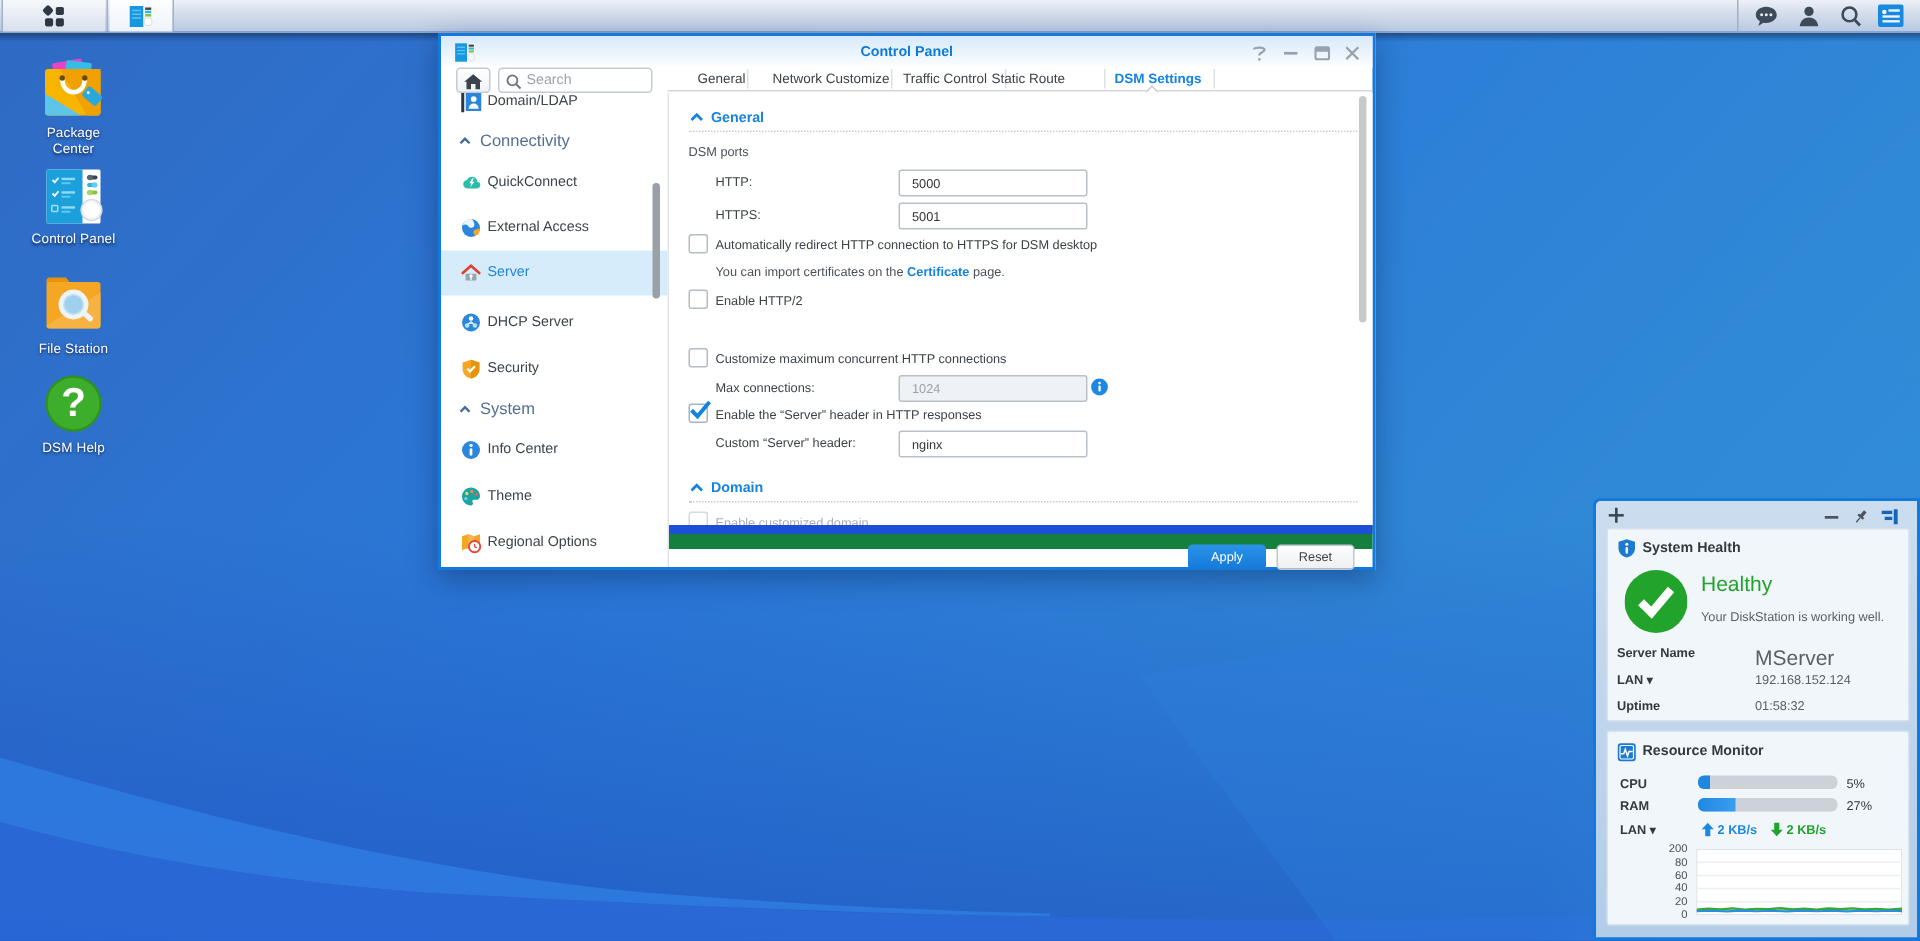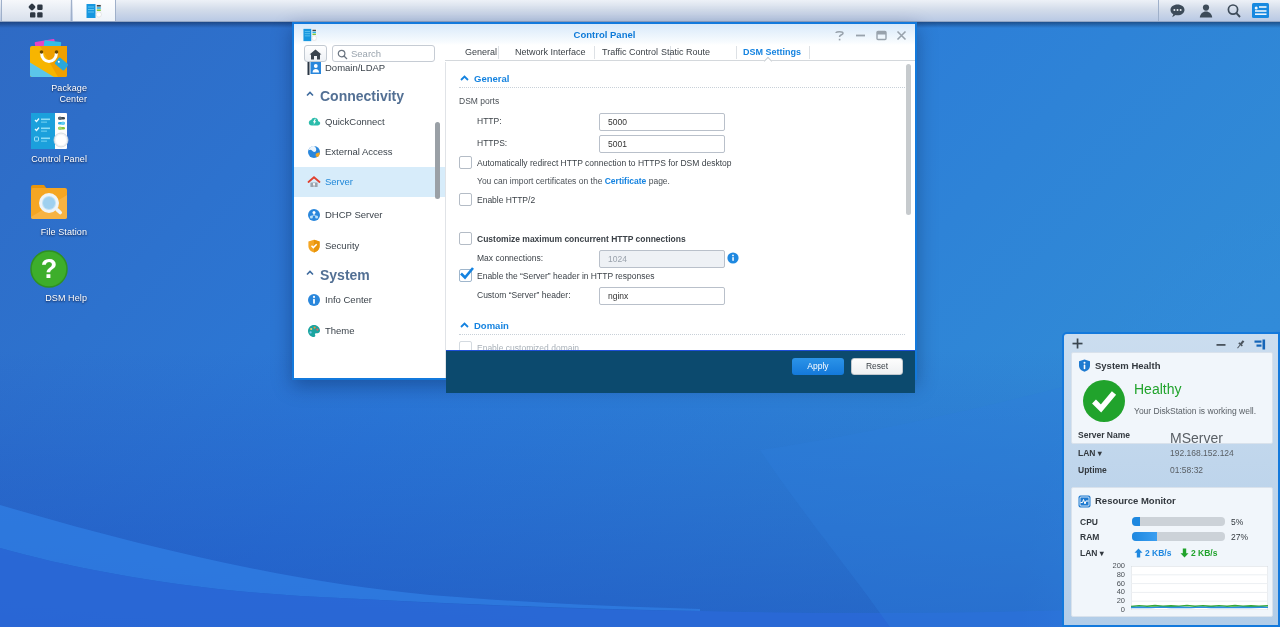--- a/index.html
+++ b/index.html
@@ -8,21 +8,21 @@
 .abs { position:absolute; }
 #desktop { left:0; top:0; width:1280px; height:627px; }
 #taskbar { left:0; top:0; width:1280px; height:22px;
   background:linear-gradient(#edf1f7 0%, #d3dcea 45%, #b9c9e4 100%);
   border-bottom:1px solid #93a6c4; z-index:50; }
 .tbtn { position:absolute; top:0; height:21px; }
 .tdiv { position:absolute; top:0; width:1px; height:21px; background:#9fb0ca; }
 #tb-apps { left:2px; width:68px; background:linear-gradient(#f6f8fb,#d8e0ec); }
 #tb-cp   { left:73px; width:42px; background:linear-gradient(#fdfeff,#eef3f9); }
 .tico { position:absolute; }
-#deskicons .dicon { position:absolute; width:76px; text-align:right; }
+#deskicons .dicon { position:absolute; width:76px; text-align:center; }
 #deskicons .dlabel { color:#fff; font-size:9px; line-height:11px; margin-top:4px;
   text-shadow:0 1px 2px rgba(0,0,30,.75); letter-spacing:.1px;}
 
 #win { left:292px; top:22px; width:625px; height:358px; background:#fff;
   border:2px solid #1379dc; box-shadow:0 6px 18px rgba(0,20,60,.35); z-index:60; }
 #titlebar { left:0; top:0; width:621px; height:21px;
   background:linear-gradient(#d8e9fa, #f7fbfe 85%, #ffffff); }
 #titlebar .wtitle { position:absolute; left:0; width:100%; top:5px; text-align:center;
   color:#0e7ad8; font-size:9.5px; font-weight:bold; }
 .wbtn { position:absolute; top:5px; color:#8a949e; font-size:12px; }
@@ -34,30 +34,30 @@
   font-size:9.5px; line-height:15px; padding-left:18px; }
 #tabs { position:absolute; left:151px; top:0px; width:470px; height:16px;
   border-bottom:1px solid #d4d8dc; }
 .tab { position:absolute; top:0; height:16px; font-size:9px; color:#3c4248; line-height:15px; white-space:nowrap; }
 .tabdiv { position:absolute; top:1px; width:1px; height:13px; background:#dde1e5; }
 #sidebar { position:absolute; left:0; top:38px; width:151px; height:316px; background:#fff; overflow:hidden; }
 #sideborder { position:absolute; left:151px; top:38px; width:1px; height:316px; background:#e0e3e7; }
 .srow { position:absolute; left:0; width:151px; height:30px; }
 .srow .sico { position:absolute; left:13px; top:8px; width:14px; height:14px; }
 .srow .stxt { position:absolute; left:31px; top:9px; font-size:9.5px; line-height:12px; color:#3c444c; }
-.shead { position:absolute; left:13px; font-size:14px; font-weight:bold; color:#537094; }
+.shead { position:absolute; left:13px; font-size:11px; font-weight:normal; color:#537094; }
 #content { position:absolute; left:152px; top:38px; width:469px; height:288px; background:#fff; overflow:hidden; }
 .chk { position:absolute; width:13px; height:13px; border:1px solid #b4bcc6; border-radius:2px; background:#fff; }
 .clabel { position:absolute; font-size:8.5px; line-height:12px; color:#3c4248; white-space:nowrap; }
 .cnote { position:absolute; font-size:8.5px; line-height:12px; color:#4a5056; white-space:nowrap; }
 .inp { position:absolute; width:126px; height:18px; border:1px solid #b9c0ca; border-radius:2px;
   background:#fff; font-size:8.5px; color:#333; line-height:16px; padding-left:8px; }
 .sechead { position:absolute; font-size:9.5px; line-height:13px; font-weight:bold; color:#1583e0; }
-#btnbar { position:absolute; left:152px; top:326px; width:469px; height:43px; background:#0c4a6e;
-  border-top:1px solid #1d4ed8; }
+#btnbar { position:absolute; left:152px; top:326px; width:469px; height:16px; background:#15803d;
+  border-top:6px solid #1d4ed8; }
 .btn { position:absolute; top:7px; height:17px; border-radius:3px; font-size:8.5px;
   text-align:center; line-height:17px; }
 
 #widgets { left:1062px; top:332px; width:218px; height:295px;
   border:2px solid #1379dc; border-radius:5px 0 0 0;
   background:linear-gradient(#cbddef,#b2cde8); z-index:55; }
 .wcard { position:absolute; left:7px; width:202px; background:#f1f6fb;
   border:1px solid #d9e2ec; border-radius:2px; }
 .whdr { position:absolute; left:9px; font-size:9.5px; font-weight:bold; color:#33393f; }
 </style>
@@ -241,21 +241,21 @@
     </div>
     <div id="searchbox">Search
       <svg style="position:absolute;left:4px;top:3px;" width="11" height="11" viewBox="0 0 11 11">
         <circle cx="4.6" cy="4.6" r="3.3" fill="none" stroke="#6a7480" stroke-width="1.2"></circle>
         <line x1="7" y1="7" x2="10" y2="10" stroke="#6a7480" stroke-width="1.3"></line>
       </svg>
     </div>
     <div id="tabs">
       <div class="tab" style="left:20px;">General</div>
       <div class="tabdiv" style="left:53px;"></div>
-      <div class="tab" style="left:70px;">Network Interface</div>
+      <div class="tab" style="left:70px;">Network Customize</div>
       <div class="tabdiv" style="left:149px;"></div>
       <div class="tab" style="left:157px;">Traffic Control</div>
       <div class="tabdiv" style="left:225px;"></div>
       <div class="tab" style="left:216px;">Static Route</div>
       <div class="tabdiv" style="left:291px;"></div>
       <div class="tab" style="left:298px;color:#1583e0;font-weight:bold;">DSM Settings</div>
       <div class="tabdiv" style="left:364px;"></div>
       <div style="position:absolute;left:320px;top:12.5px;width:6px;height:6px;background:#fff;border-left:1px solid #c8cdd2;border-top:1px solid #c8cdd2;transform:rotate(45deg);"></div>
     </div>
   </div>
@@ -329,20 +329,29 @@
     </div>
     <div class="srow" style="top:254px;">
       <svg class="sico" viewBox="0 0 14 14">
           <path d="M7,1 C10.3,1 13,3.5 13,6.6 C13,8.4 11.8,9.2 10.4,9.2 L8.9,9.2 C8,9.2 7.6,10 8.1,10.8 C8.6,11.6 8.2,13 7,13 C3.7,13 1,10.3 1,7 C1,3.7 3.7,1 7,1 Z" fill="#1ba5a0"></path>
           <circle cx="4.2" cy="5" r="1.1" fill="#f5d06c"></circle>
           <circle cx="7.6" cy="3.6" r="1.1" fill="#f08c3c"></circle>
           <circle cx="10.4" cy="5.6" r="1.1" fill="#e85c5c"></circle>
           <circle cx="3.6" cy="8.4" r="1.1" fill="#7ec8f0"></circle>
         </svg>
       <div class="stxt">Theme</div>
+    </div>
+    <div class="srow" style="top:285px;">
+      <svg class="sico" viewBox="0 0 14 14">
+          <path d="M1,2.5 L5,1.2 L9,2.5 L13,1.2 L13,10.5 L9,11.8 L5,10.5 L1,11.8 Z" fill="#f5a623"></path>
+          <path d="M5,1.2 L9,2.5 L9,11.8 L5,10.5 Z" fill="#f7b64a"></path>
+          <circle cx="9.4" cy="9.4" r="3.8" fill="#fff" stroke="#e8493c" stroke-width="1.3"></circle>
+          <path d="M9.4,7.6 L9.4,9.4 L10.8,10.2" stroke="#e8493c" stroke-width="0.9" fill="none"></path>
+        </svg>
+      <div class="stxt">Regional Options</div>
     </div>
     <div style="position:absolute;left:141px;top:60px;width:5px;height:77px;background:#9aa0a6;border-radius:3px;"></div>
   </div>
   <div id="sideborder" class="abs"></div>
   <div id="content" class="abs">
     <svg style="position:absolute;left:14px;top:13px;" width="9" height="6" viewBox="0 0 9 6">
         <polyline points="1,5 4.5,1.5 8,5" fill="none" stroke="#1583e0" stroke-width="1.8"></polyline>
       </svg>
     <div class="sechead" style="left:28px;top:10px;">General</div>
     <div style="position:absolute;left:13px;top:25px;width:446px;border-top:1px dotted #c8d0d8;"></div>
@@ -350,21 +359,21 @@
     <div class="clabel" style="left:31px;top:53px;">HTTP:</div>
     <div class="inp" style="left:153px;top:51px;">5000</div>
     <div class="clabel" style="left:31px;top:75px;">HTTPS:</div>
     <div class="inp" style="left:153px;top:73px;">5001</div>
     <div class="chk" style="left:13px;top:94px;"></div>
     <div class="clabel" style="left:31px;top:95px;">Automatically redirect HTTP connection to HTTPS for DSM desktop</div>
     <div class="cnote" style="left:31px;top:113px;">You can import certificates on the <b style="color:#1583e0;">Certificate</b> page.</div>
     <div class="chk" style="left:13px;top:131px;"></div>
     <div class="clabel" style="left:31px;top:132px;">Enable HTTP/2</div>
     <div class="chk" style="left:13px;top:170px;"></div>
-    <div class="clabel" style="left:31px;top:171px;font-weight:bold;">Customize maximum concurrent HTTP connections</div>
+    <div class="clabel" style="left:31px;top:171px;">Customize maximum concurrent HTTP connections</div>
     <div class="clabel" style="left:31px;top:190px;">Max connections:</div>
     <div class="inp" style="left:153px;top:188px;background:#eef1f5;color:#9aa2ac;">1024</div>
     <svg style="position:absolute;left:281px;top:190px;" width="12" height="12" viewBox="0 0 12 12">
         <circle cx="6" cy="6" r="5.6" fill="#1e88e0"></circle>
         <circle cx="6" cy="3.4" r="0.9" fill="#fff"></circle>
         <rect x="5.3" y="5" width="1.5" height="4" rx="0.7" fill="#fff"></rect>
       </svg>
     <div class="chk" style="left:13px;top:207px;border-color:#9fb6cc;"></div>
     <svg style="position:absolute;left:13px;top:204px;" width="16" height="15" viewBox="0 0 16 15">
         <path d="M2,7.5 L6,11.5 L14,2" fill="none" stroke="#1583e0" stroke-width="2.6"></path>
@@ -399,21 +408,21 @@
         <rect x="4.4" y="0.8" width="2.2" height="4.2" fill="#4a545e"></rect>
         <rect x="3.2" y="4.6" width="4.6" height="1.6" fill="#4a545e"></rect>
         <rect x="5.1" y="6.2" width="0.9" height="4" fill="#4a545e"></rect>
       </g>
     </svg>
   <svg style="position:absolute;left:190px;top:5px;" width="12" height="11" viewBox="0 0 12 11">
       <rect x="8.5" y="0.5" width="2.6" height="10" fill="#1565b8"></rect>
       <rect x="0.5" y="1.5" width="7" height="2.2" fill="#1565b8"></rect>
       <rect x="2.5" y="5.5" width="5" height="2.2" fill="#1565b8"></rect>
     </svg>
-  <div class="wcard" style="top:18px;height:92px;">
+  <div class="wcard" style="top:18px;height:129px;">
     <svg style="position:absolute;left:6px;top:6px;" width="13" height="13" viewBox="0 0 13 13">
         <path d="M6.5,0.5 L12,2.2 L12,6.5 C12,9.8 9.6,11.9 6.5,12.7 C3.4,11.9 1,9.8 1,6.5 L1,2.2 Z" fill="#1e7ad0"></path>
         <circle cx="6.5" cy="3.8" r="1" fill="#fff"></circle>
         <rect x="5.7" y="5.6" width="1.6" height="4.6" rx="0.8" fill="#fff"></rect>
       </svg>
     <div class="whdr" style="left:23px;top:7px;">System Health</div>
     <svg style="position:absolute;left:11px;top:27px;" width="42" height="42" viewBox="0 0 42 42">
         <circle cx="21" cy="21" r="21" fill="#21a32c"></circle>
         <path d="M11,21.5 L18,28.5 L31,13" fill="none" stroke="#fff" stroke-width="5.5"></path>
       </svg>

